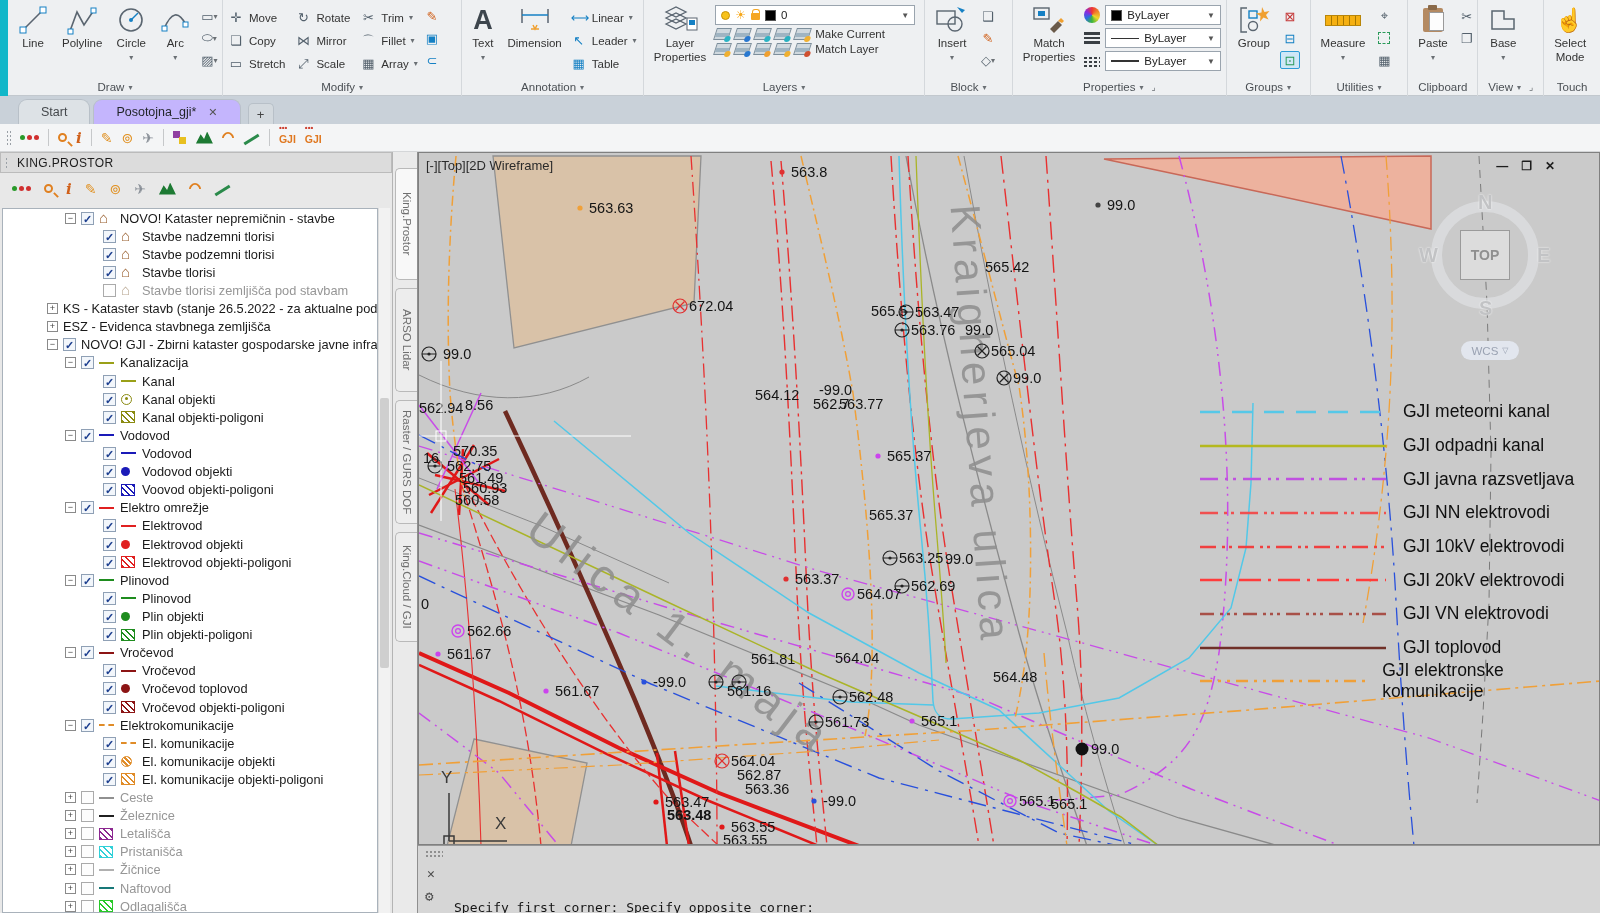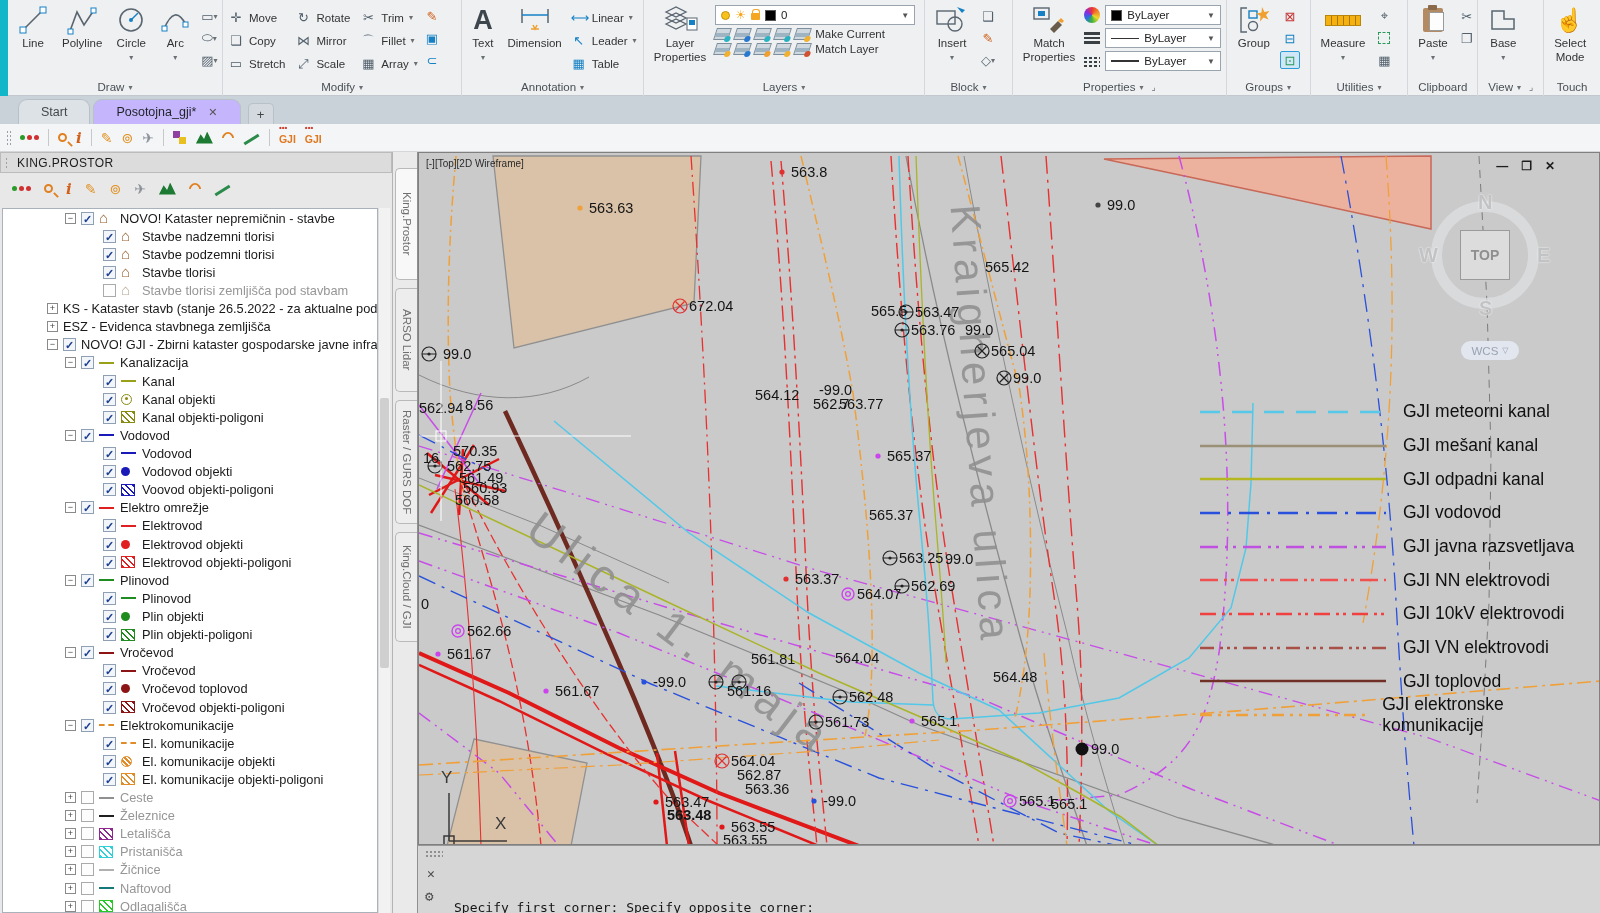--- a/index.html
+++ b/index.html
@@ -108,21 +108,21 @@
   
   .gutter{position:absolute;left:393px;top:152px;width:25px;height:761px;background:#eaeaea;border-right:1px solid #8f8f8f}
   .side-tab{position:absolute;left:2px;width:22px;background:#ededed;border:1px solid #b9b9b9;border-right:none;
     border-radius:5px 0 0 5px;color:#6f6f6f;font-size:11.5px;writing-mode:vertical-rl;
     display:flex;align-items:center;justify-content:center;padding:8px 0}
   .side-tab.first{background:#f8f8f8}
   
   .viewport{position:absolute;left:418px;top:152px;width:1182px;height:693px;background:#cacaca;
     border:1px solid #808080;overflow:hidden}
   .viewport svg.map{position:absolute;left:0;top:0}
-  .vp-label{position:absolute;left:7px;top:5px;font-size:10px;color:#2a2a2a}
+  .vp-label{position:absolute;left:7px;top:5px;font-size:13px;color:#2a2a2a}
   .winctl{position:absolute;right:44px;top:6px;display:flex;gap:13px;color:#1d1d1d;font-size:12px;font-weight:bold}
   .vcube{position:absolute;left:1008px;top:44px;width:116px;height:116px}
   .vc-ring{position:absolute;left:4px;top:4px;width:108px;height:108px;border-radius:50%;
     border:11px solid rgba(222,223,225,.75)}
   .vc-letter{position:absolute;font-size:20px;font-weight:bold;color:#c2c3c5;text-shadow:0 0 2px #fff}
   .vc-top{position:absolute;left:33px;top:33px;width:50px;height:50px;background:#dcdcdc;border:1px solid #9a9a9a;
     display:flex;align-items:center;justify-content:center;font-size:14px;font-weight:bold;color:#8f8f8f}
   .wcs{position:absolute;left:1042px;top:188px;width:58px;height:19px;border-radius:10px;background:#e2e6ee;
     display:flex;align-items:center;justify-content:center;gap:4px;font-size:11.5px;color:#9aa2b2}
   
@@ -1234,53 +1234,47 @@
     </div>
   <div class="legend" id="legend">
       <div class="lg-row">
         <svg width="190" height="18">
           <line x1="2" y1="9" x2="188" y2="9" stroke="#56c8e8" stroke-width="2.4" stroke-dasharray="20 12"></line>
         </svg>
         <span>GJI meteorni kanal</span>
       </div>
       <div class="lg-row">
         <svg width="190" height="18">
-          <line x1="2" y1="9" x2="188" y2="9" stroke="#9a9078" stroke-width="2.4"></line>
-        </svg>
-        <span>GJI mešani kanal</span>
-      </div>
-      <div class="lg-row">
-        <svg width="190" height="18">
           <line x1="2" y1="9" x2="188" y2="9" stroke="#b4b81e" stroke-width="2.4"></line>
         </svg>
         <span>GJI odpadni kanal</span>
-      </div>
-      <div class="lg-row">
-        <svg width="190" height="18">
-          <line x1="2" y1="9" x2="188" y2="9" stroke="#2850dc" stroke-width="2.4" stroke-dasharray="20 8 3 8"></line>
-        </svg>
-        <span>GJI vodovod</span>
       </div>
       <div class="lg-row">
         <svg width="190" height="18">
           <line x1="2" y1="9" x2="188" y2="9" stroke="#c050e0" stroke-width="2.4" stroke-dasharray="18 7 3 5 3 7"></line>
         </svg>
         <span>GJI javna razsvetljava</span>
       </div>
       <div class="lg-row">
         <svg width="190" height="18">
           <line x1="2" y1="9" x2="188" y2="9" stroke="#f05050" stroke-width="2.4" stroke-dasharray="18 6 3 4 3 6"></line>
         </svg>
         <span>GJI NN elektrovodi</span>
       </div>
       <div class="lg-row">
         <svg width="190" height="18">
           <line x1="2" y1="9" x2="188" y2="9" stroke="#f04040" stroke-width="2.4" stroke-dasharray="16 6 3 4 3 6"></line>
         </svg>
         <span>GJI 10kV elektrovodi</span>
+      </div>
+      <div class="lg-row">
+        <svg width="190" height="18">
+          <line x1="2" y1="9" x2="188" y2="9" stroke="#ff3c3c" stroke-width="2.4" stroke-dasharray="22 7 3 7"></line>
+        </svg>
+        <span>GJI 20kV elektrovodi</span>
       </div>
       <div class="lg-row">
         <svg width="190" height="18">
           <line x1="2" y1="9" x2="188" y2="9" stroke="#a85048" stroke-width="2.4" stroke-dasharray="14 6 3 4 3 4 3 6"></line>
         </svg>
         <span>GJI VN elektrovodi</span>
       </div>
       <div class="lg-row">
         <svg width="190" height="18">
           <line x1="2" y1="9" x2="188" y2="9" stroke="#703028" stroke-width="2.4"></line>

